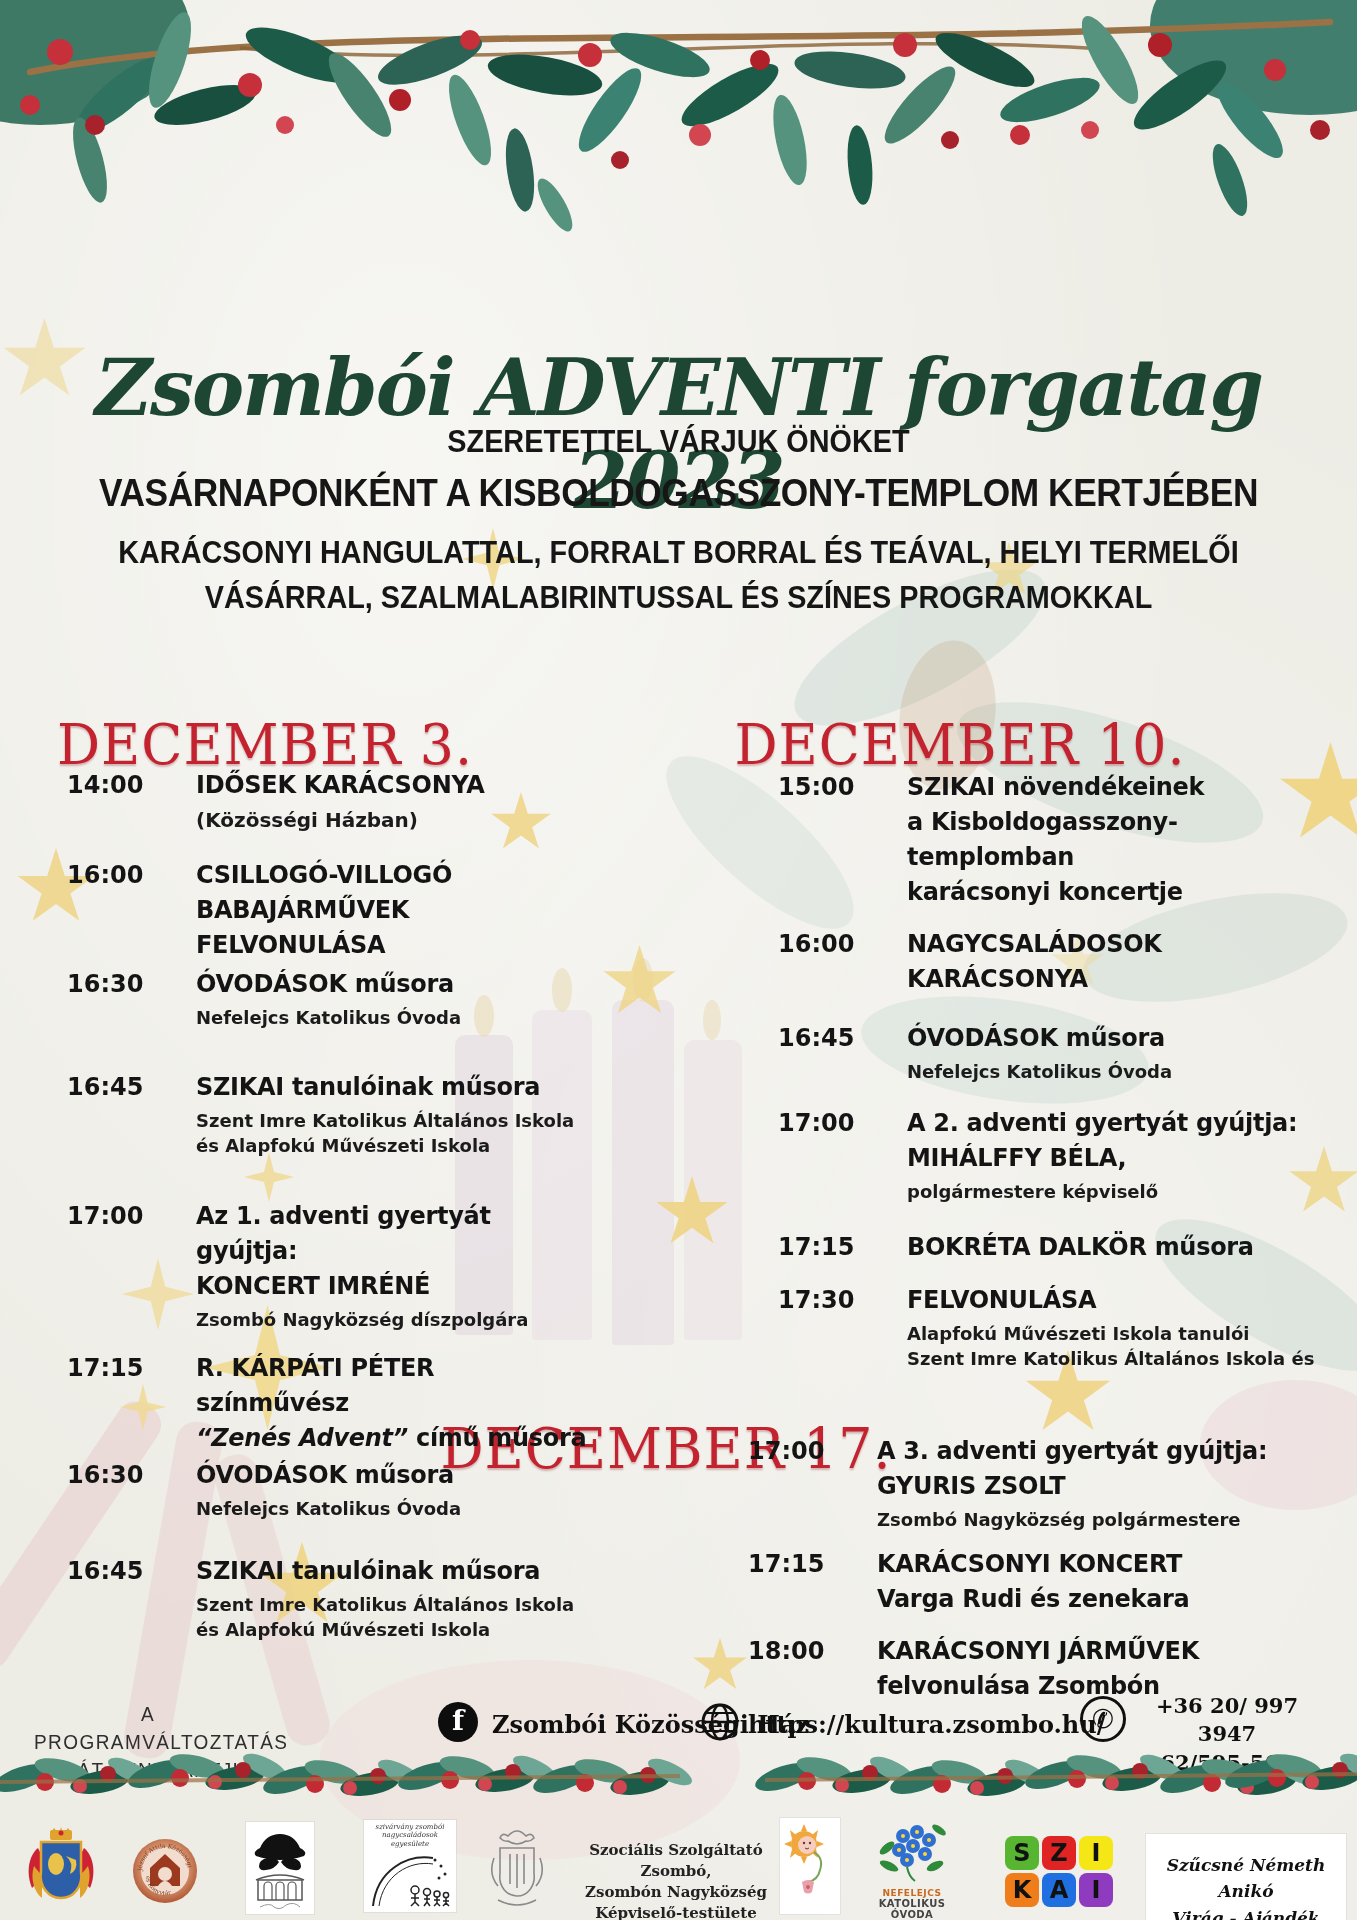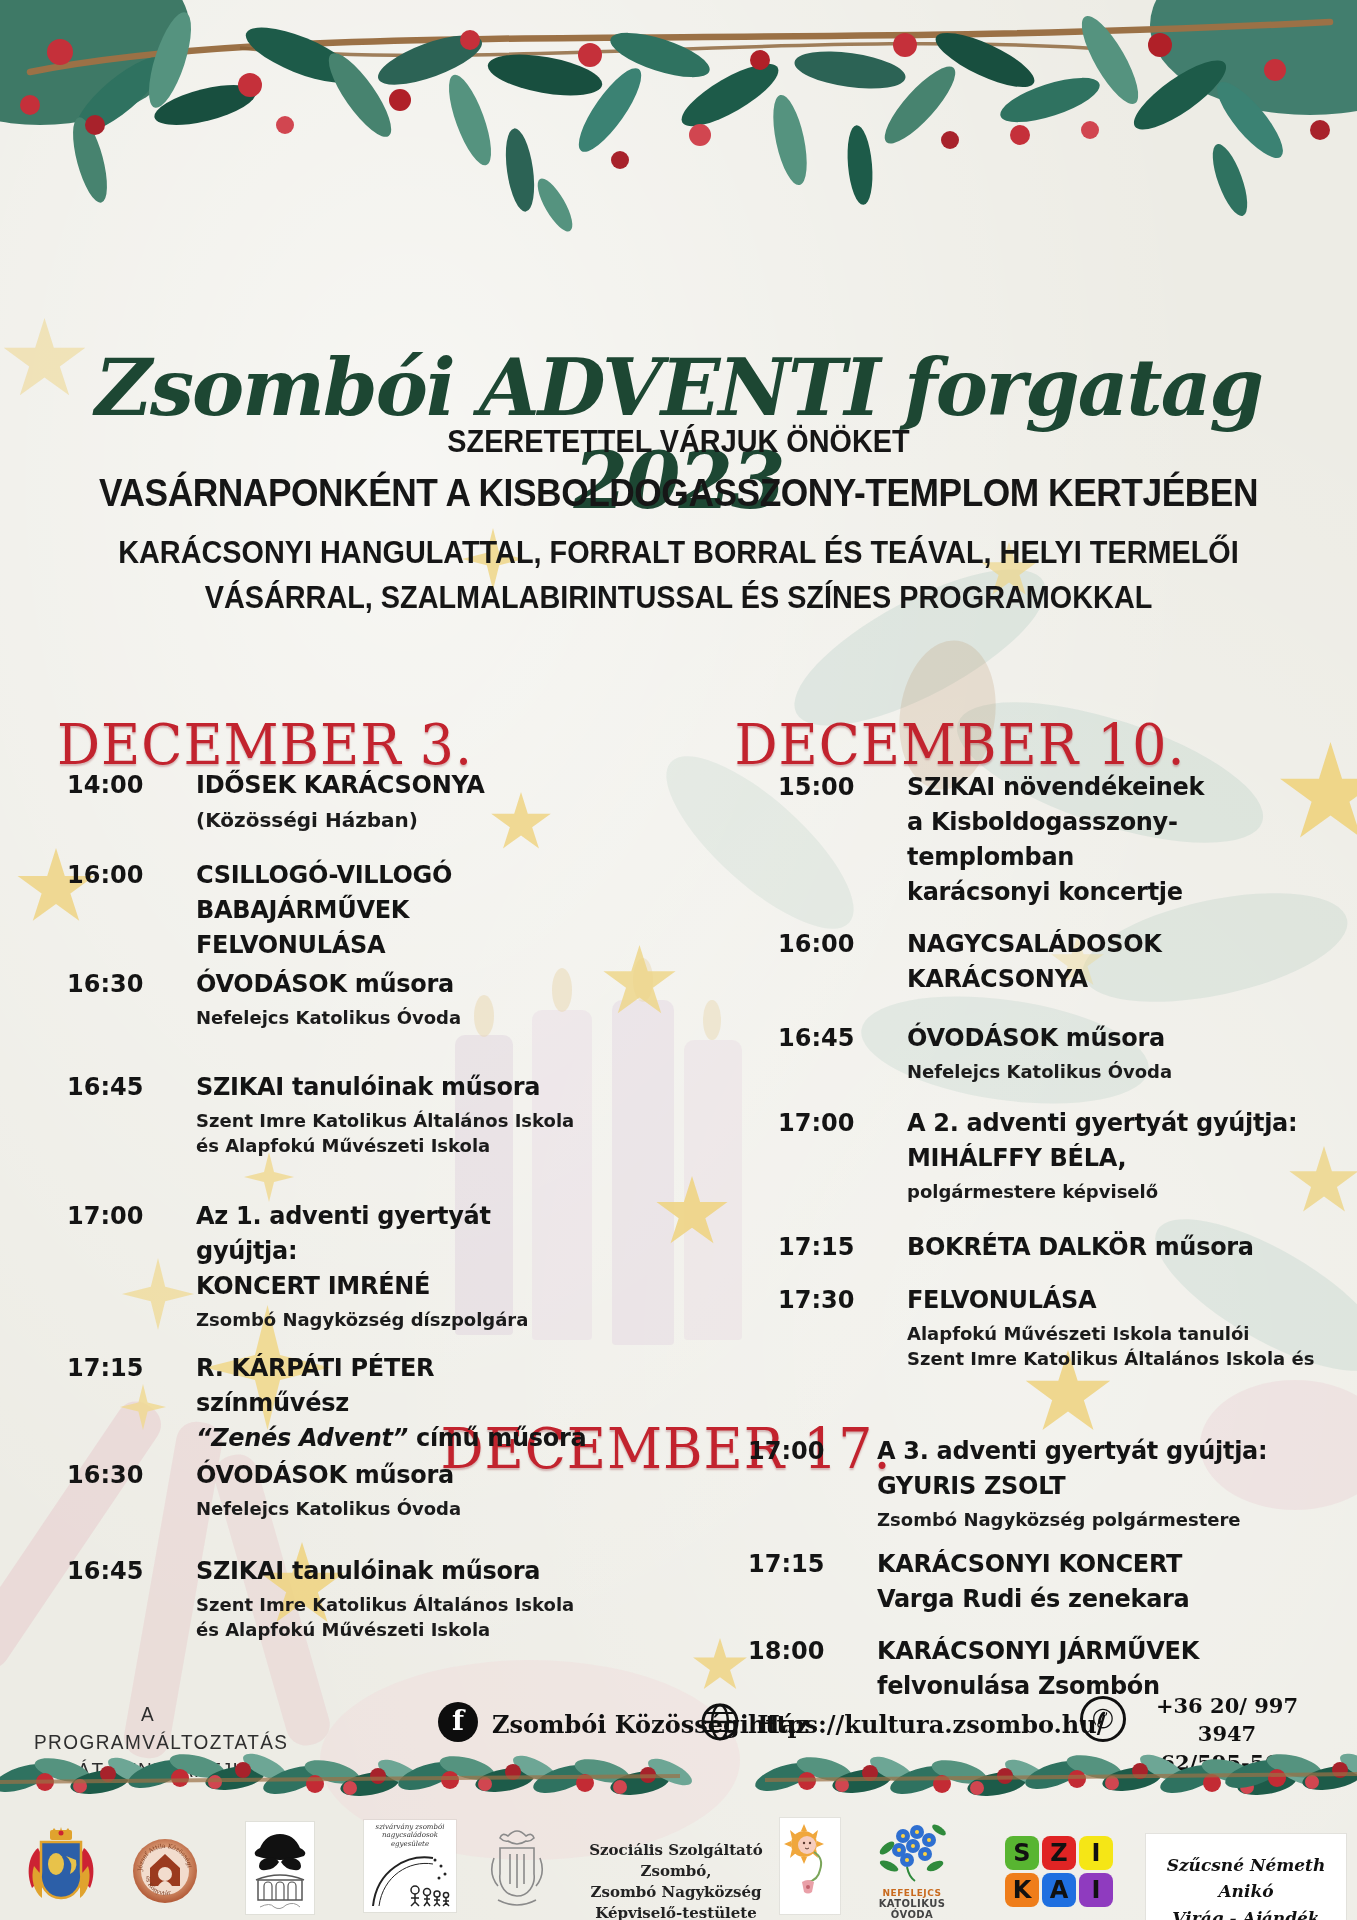--- a/index.html
+++ b/index.html
@@ -461,21 +461,21 @@
       <path d="M20,8 q9,-10 18,0 q6,-4 8,2 q-4,4 -8,3 q-9,6 -18,0 q-4,1 -8,-3 q2,-6 8,-2 z"></path>
       <path d="M12,20 h34 v26 a17,19 0 0 1 -17,22 a17,19 0 0 1 -17,-22 z"></path>
       <path d="M22,26 v30 M29,26 v34 M36,26 v30"></path>
       <path d="M6,30 q-6,16 4,28 M52,30 q6,16 -4,28"></path>
       <path d="M10,72 q19,10 38,0"></path>
     </g>
   </svg>
 
   <div class="logo municipal">
     <div>Szociális Szolgáltató Zsombó,</div>
-    <div>Zsombó Nagyközség</div>
+    <div>Zsombón Nagyközség</div>
     <div>Képviselő-testülete</div>
   </div>
 
   <div class="logo white-card baby-card">
     <svg width="60" height="96" viewBox="0 0 60 96">
       <g fill="#f0a73c">
         <circle cx="24" cy="26" r="13"></circle>
         <path d="M24,6 l3,7 h-6 z M24,46 l3,-7 h-6 z M4,26 l7,3 v-6 z M44,26 l-7,3 v-6 z M10,12 l6,5 l-4,4 z M38,12 l-6,5 l4,4 z M10,40 l6,-5 l-4,-4 z M38,40 l-6,-5 l4,-4 z"></path>
       </g>
       <circle cx="27" cy="27" r="9" fill="#f6cdbf"></circle>

